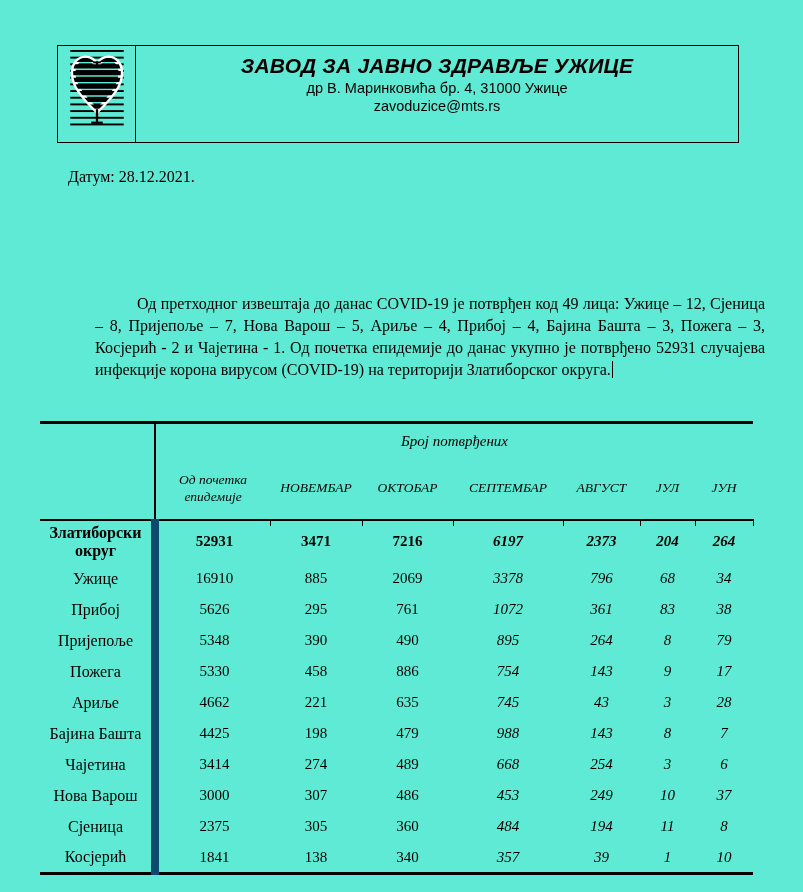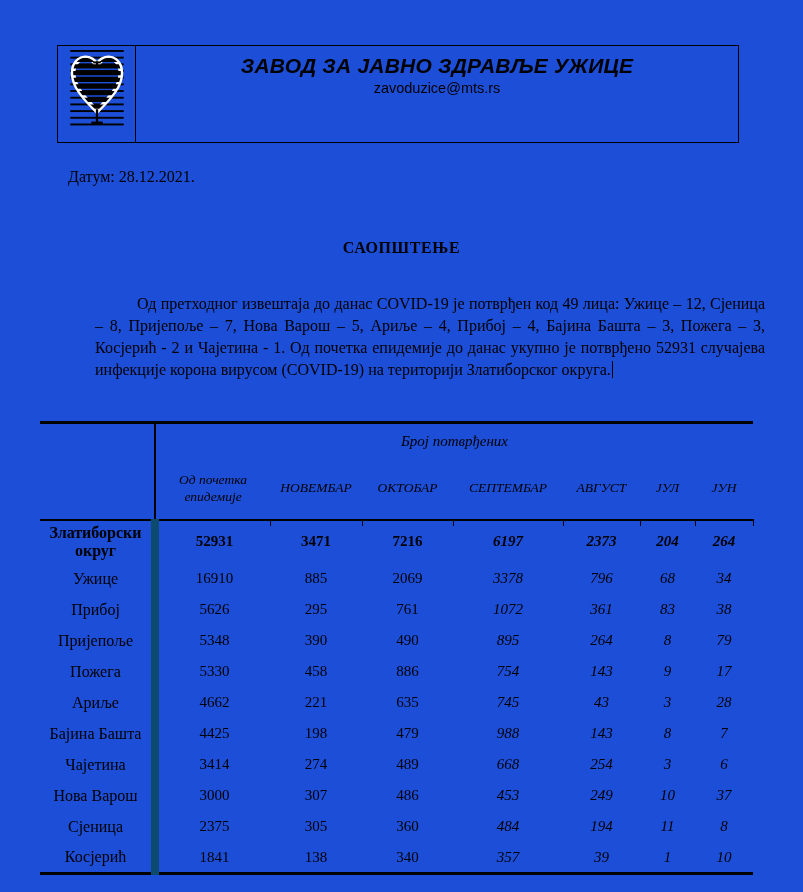--- a/index.html
+++ b/index.html
@@ -1,19 +1,19 @@
 <!DOCTYPE html>
 <html><head>
 <meta charset="utf-8">
 <style>
   * { margin:0; padding:0; box-sizing:border-box; }
   html,body { background:#ffffff; }
   .page {
     position:relative; width:803px; height:892px; margin:0 auto;
-    background:#1d4ed8; color:#000;
+    background:#5eead4; color:#000;
     font-family:"Liberation Serif", serif; overflow:hidden;
   }
 
   
   .letterhead {
     position:absolute; left:57px; top:45px; width:682px; height:98px;
     border:1px solid #000; display:flex;
   }
   .logo-cell {
     width:78px; flex:none; border-right:1px solid #000;
@@ -114,27 +114,27 @@
             <rect x="28.8" y="12" width="2.4" height="7"></rect>
               <rect x="26" y="12" width="8" height="2"></rect>
             <rect x="28.8" y="62" width="2.4" height="15"></rect>
               <rect x="24" y="75" width="12" height="2.4"></rect>
           </g>
         </svg>
       </span>
     </div>
     <div class="head-text">
       <div class="org-name">ЗАВОД ЗА ЈАВНО ЗДРАВЉЕ УЖИЦЕ</div>
+      <div class="head-line">др В. Маринковића бр. 4, 31000 Ужице</div>
       <div class="head-line">zavoduzice@mts.rs</div>
     </div>
   </div>
 
   <div class="date-line">Датум: 28.12.2021.</div>
 
-  <div class="doc-title">САОПШТЕЊЕ</div>
 
   <p class="body-para"><span>Од претходног извештаја до данас COVID-19 је потврђен код  49 лица: Ужице – 12, Сјеница – 8, Пријепоље – 7, Нова Варош – 5, Ариље – 4, Прибој – 4, Бајина Башта – 3, Пожега – 3, Косјерић - 2 и Чајетина - 1. Од почетка епидемије до данас укупно је потврђено 52931 случајева инфекције корона вирусом (COVID-19) на територији Златиборског округа.</span><span class="caret"></span></p>
 
   <table class="covid-table">
     <colgroup>
       <col style="width:115px">
         <col style="width:115px">
         <col style="width:92px">
         <col style="width:91px">
       <col style="width:110px">

